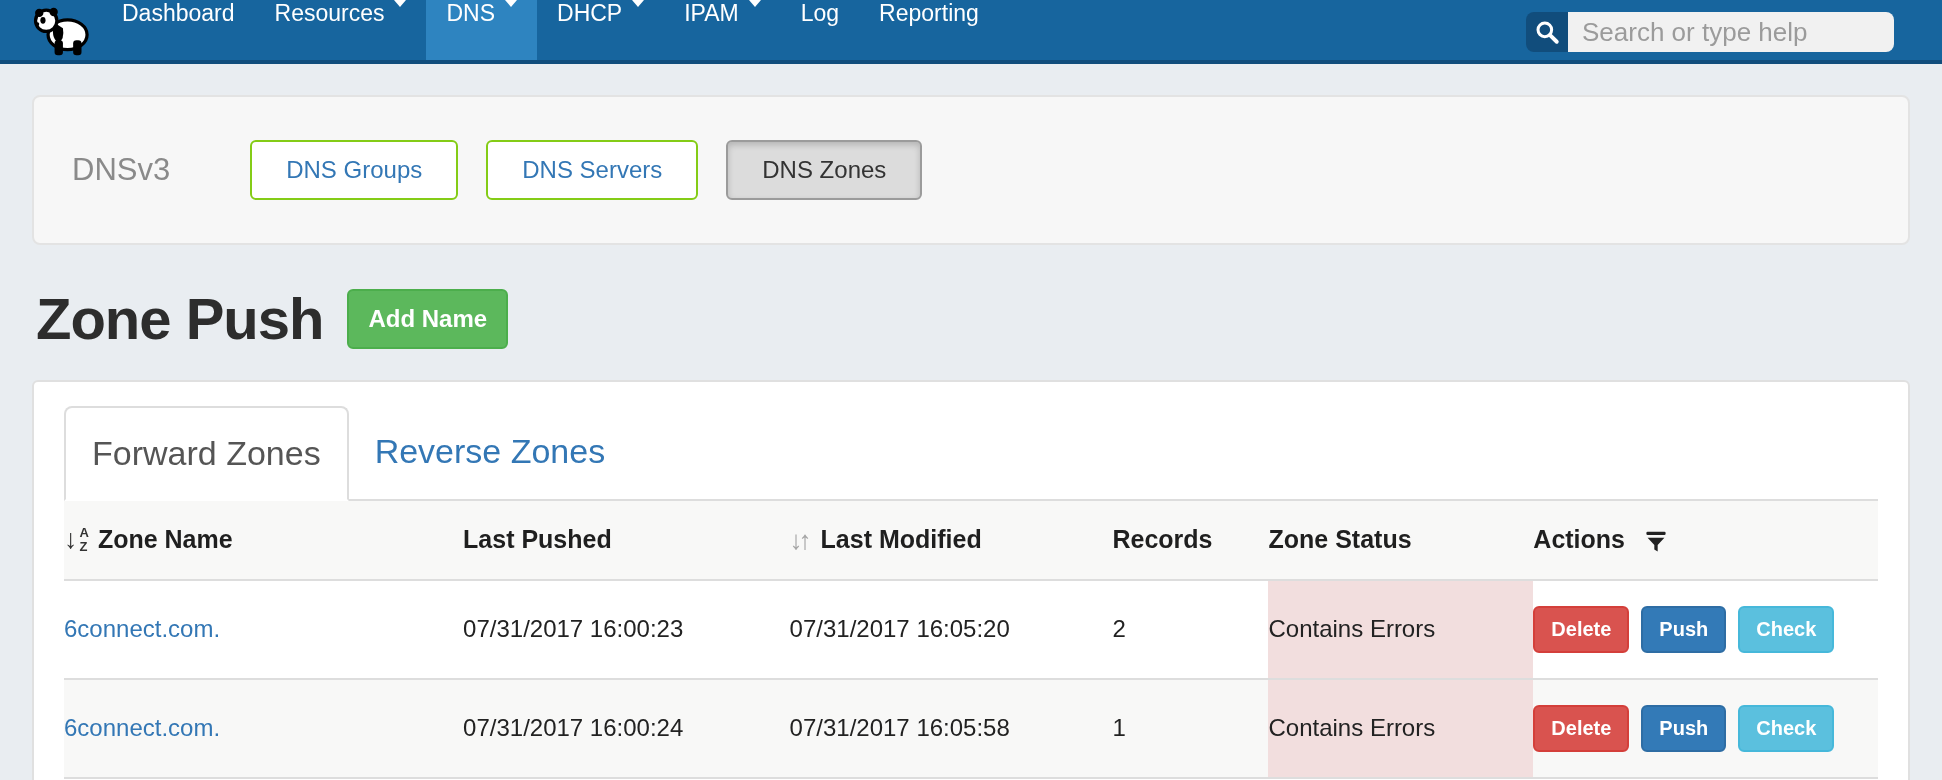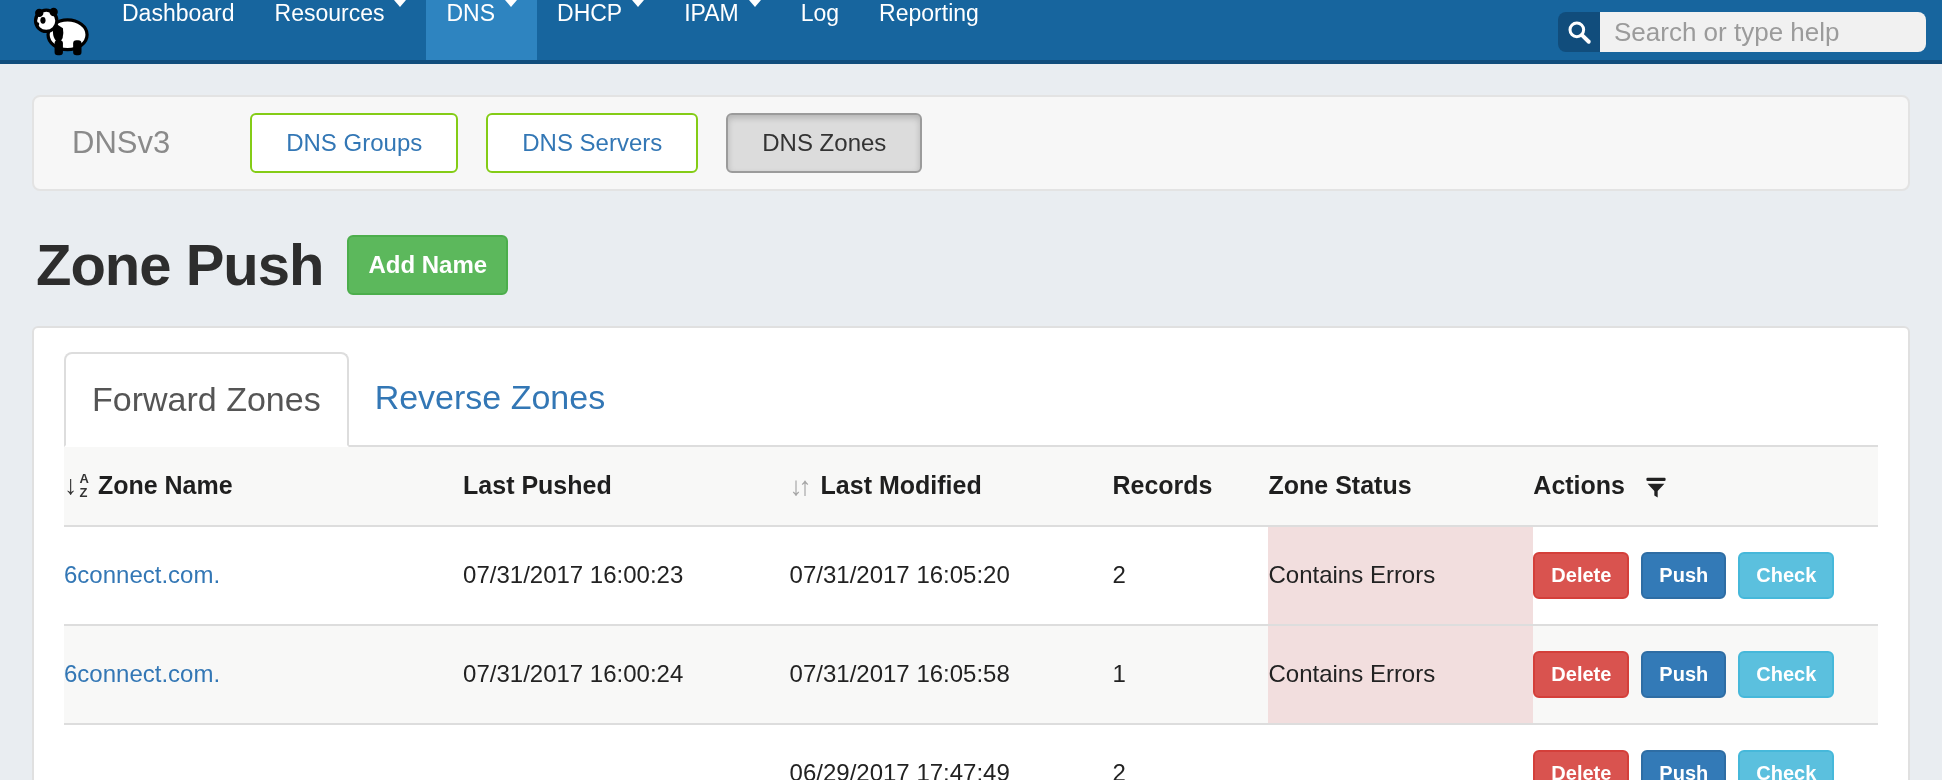--- a/index.html
+++ b/index.html
@@ -10,30 +10,30 @@
   .navbar{position:relative;height:64px;background:var(--navbar-bg,#17659E);
     border-bottom:4px solid var(--navbar-border,#114D7C);display:flex;align-items:stretch;}
   .logo{width:60px;height:52px;margin:5px 10px 0 32px;flex:none;}
   .nav-menu{display:flex;align-items:stretch;}
   .nav-item{display:flex;align-items:flex-start;padding:0 20px;color:#fff;font-size:23px;
     cursor:pointer;text-decoration:none;}
   .nav-item.active{background:var(--navbar-active,#2E84C0);}
   .caret{display:inline-block;width:0;height:0;margin-left:10px;
     border-left:6px solid transparent;border-right:6px solid transparent;
     border-top:7px solid #fff;}
-  .search{position:absolute;right:16px;top:12px;display:flex;height:40px;}
+  .search{position:absolute;right:48px;top:12px;display:flex;height:40px;}
   .search-btn{width:42px;height:40px;background:var(--navbar-border,#114D7C);
     border-radius:8px 0 0 8px;display:flex;align-items:center;justify-content:center;cursor:pointer;}
   .search input{width:326px;height:40px;border:none;outline:none;background:#F1F1F1;
     border-radius:0 8px 8px 0;padding:0 14px;font-size:26px;color:#555;
     font-family:"Liberation Sans",sans-serif;}
   .search input::placeholder{color:#9B9B9B;}
 
   
-  .panel{margin:31px 32px 0;height:96px;background:var(--panel-bg,#F7F7F7);
+  .panel{margin:31px 32px 0;height:150px;background:var(--panel-bg,#F7F7F7);
     border:2px solid var(--panel-border,#E3E3E3);border-radius:8px;
     display:flex;align-items:center;padding:0 24px;}
   .panel-title{font-size:31px;color:var(--text-gray,#8A8A8A);margin:0 80px 0 14px;}
   .pbtn{font-family:"Liberation Sans",sans-serif;font-size:24px;color:var(--link-blue,#3377B5);
     background:#fff;border:2px solid #84cc16;border-radius:6px;padding:14px 34px;
     margin-right:28px;cursor:pointer;}
   .pbtn.active{background:var(--btn-active-bg,#DCDCDC);border-color:var(--btn-active-border,#9B9B9B);
     color:#333;box-shadow:inset 0 3px 6px rgba(0,0,0,.18);}
 
   

